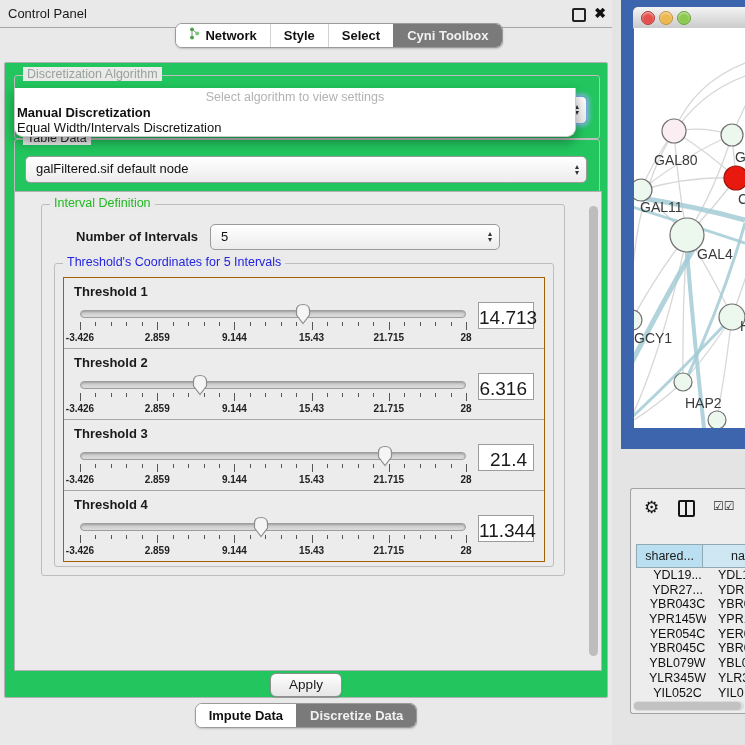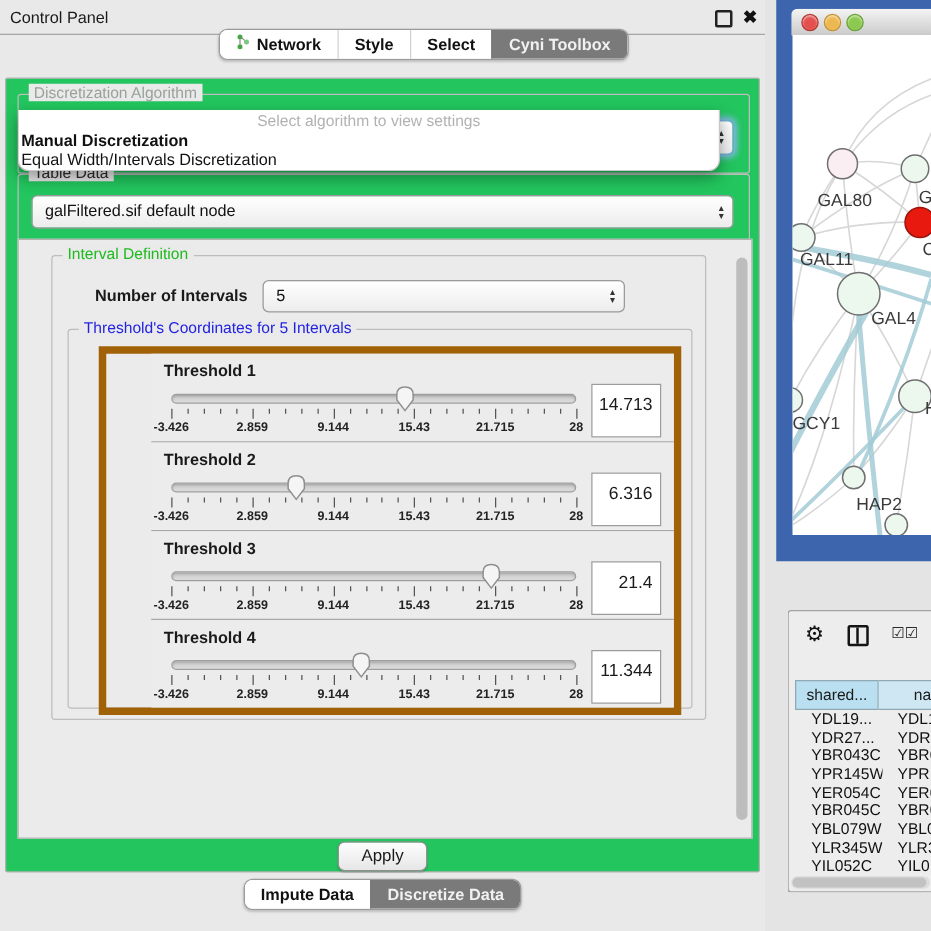--- a/index.html
+++ b/index.html
@@ -48,37 +48,37 @@
   .scrollpane{position:absolute;left:9px;top:128px;width:586px;height:478px;
     border:1px solid #b2b2b2;background:#ebebeb;}
   .vscroll{position:absolute;right:2px;top:8px;bottom:8px;width:11px;}
   .vscroll .vthumb{position:absolute;left:1px;top:6px;bottom:6px;width:9px;border-radius:5px;background:#bdbdbd;}
 
   .interval-group{left:26px;top:12px;width:522px;height:370px;}
   .num-label{position:absolute;left:34px;top:24px;font-size:13px;font-weight:bold;}
   .num-spinner{left:168px;top:19px;width:288px;height:24px;}
 
   .thresh-group{position:absolute;left:12px;top:58px;width:498px;height:302px;}
-  .thresh-stack{position:absolute;left:24px;top:13px;right:8px;border:6px solid #a16207;padding-left:36px;}
+  .thresh-stack{position:absolute;left:8px;top:13px;right:8px;border:1px solid #a16207;}
   .thresh-row{position:relative;height:70px;background:#ececec;border-bottom:1px solid #a8a8a8;}
   .thresh-row:last-child{border-bottom:none;}
   .thresh-label{position:absolute;left:10px;top:6px;font-size:13px;font-weight:bold;}
   .slider-zone{position:absolute;left:16px;top:26px;right:78px;height:42px;}
   .track{position:absolute;left:0;right:0;top:6px;height:6px;border-radius:4px;
     background:linear-gradient(#c6c6c6,#dedede);border:1px solid #9e9e9e;
     box-shadow:inset 0 1px 2px rgba(0,0,0,.2);}
   .thumb{position:absolute;top:-1px;width:17px;height:22px;transform:translateX(-50%);}
   .ticks{position:absolute;left:0;right:0;top:18px;height:8px;}
   .tick{position:absolute;top:0;width:1px;background:#555;}
   .tick.minor{height:4px;}
   .tick.major{height:8px;}
   .tick-labels{position:absolute;left:0;right:0;top:28px;height:12px;}
   .tick-lab{position:absolute;transform:translateX(-50%);font-size:10px;font-weight:bold;color:#222;white-space:nowrap;}
-  .val-box{position:absolute;right:10px;top:24px;width:56px;height:43px;background:#fff;
-    border:1px solid #9c9c9c;font-size:14px;text-align:right;line-height:30px;padding-right:6px;box-sizing:border-box;}
+  .val-box{position:absolute;right:10px;top:24px;width:56px;height:27px;background:#fff;
+    border:1px solid #9c9c9c;font-size:19px;text-align:right;line-height:30px;padding-right:6px;box-sizing:border-box;}
 
   .attr-group{left:26px;top:390px;width:522px;height:80px;}
   .attr-subtitle{position:absolute;left:8px;top:10px;font-size:13px;font-weight:bold;}
   .attr-list{position:absolute;left:8px;top:28px;right:8px;height:46px;background:#fff;
     border:1px solid #a8a8a8;overflow:hidden;}
   .attr-item{font-size:13px;line-height:15.5px;padding-left:12px;white-space:nowrap;}
   .attr-vscroll{position:absolute;right:0;top:0;bottom:0;width:12px;background:#f1f1f1;border-left:1px solid #d0d0d0;}
   .attr-vthumb{position:absolute;left:1px;top:2px;width:9px;height:28px;border-radius:5px;background:#b6b6b6;}
 
   .apply-btn{position:absolute;left:50%;transform:translateX(-50%);top:610px;width:70px;height:22px;
@@ -115,21 +115,21 @@
   .gear-ic{position:absolute;left:13px;top:2px;font-size:17px;color:#141414;}
   .split-ic{position:absolute;left:47px;top:5px;width:13px;height:13px;border:2px solid #141414;border-radius:2px;}
   .split-ic::after{content:"";position:absolute;left:5px;top:0;width:2px;height:13px;background:#141414;}
   .checks-ic{position:absolute;left:82px;top:4px;font-size:12px;color:#2a2a2a;letter-spacing:0;}
   .tp-table{position:absolute;left:5px;top:55px;right:0;}
   .tp-header{display:flex;height:24px;font-size:12.5px;}
   .tp-h1{width:70px;background:#b9dff0;border:1px solid #8fa8b4;text-align:center;line-height:22px;box-sizing:border-box;}
   .tp-h2{flex:1;background:#cfe7f3;border:1px solid #8fa8b4;border-left:none;line-height:22px;padding-left:28px;box-sizing:border-box;}
   .tp-rows{overflow:hidden;height:133px;}
   .tp-row{display:flex;height:14.7px;font-size:12.5px;line-height:14.7px;color:#111;}
-  .tp-c1{width:57px;padding-left:13px;white-space:nowrap;overflow:hidden;}
+  .tp-c1{width:57px;padding-left:13px;white-space:nowrap;overflow:hidden;text-align:center;}
   .tp-c2{flex:1;padding-left:12px;white-space:nowrap;overflow:hidden;}
   .tp-hscroll{position:absolute;left:2px;right:2px;top:212px;height:10px;background:#dcdcdc;border-radius:5px;}
   .tp-hthumb{position:absolute;left:1px;top:1px;height:8px;width:96%;background:#c2c2c2;border-radius:4px;}
 </style>
 </head>
 <body>
 
 <div id="app">
 
   <div class="control-panel">

